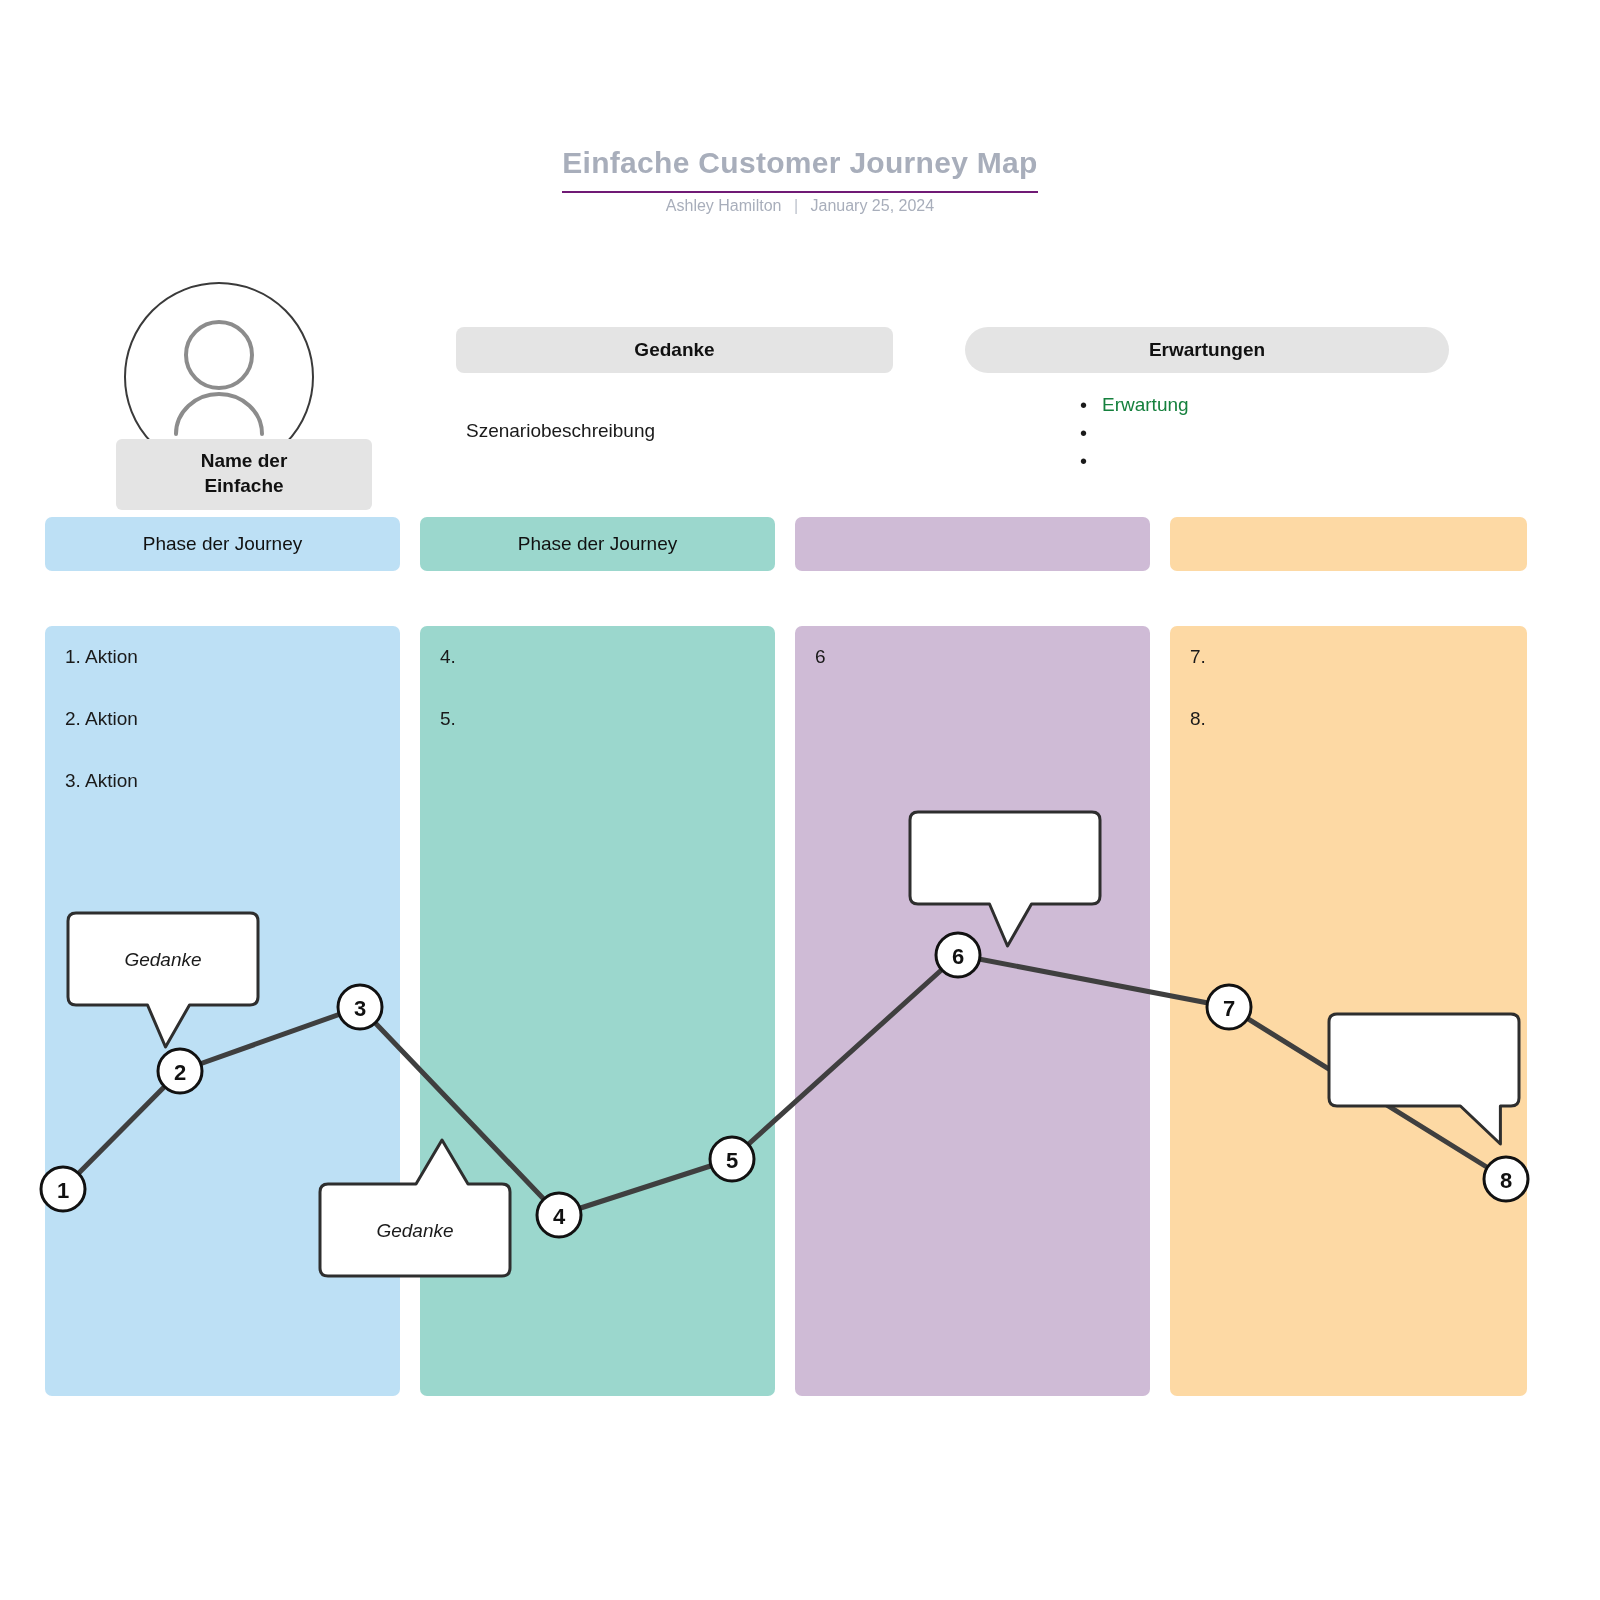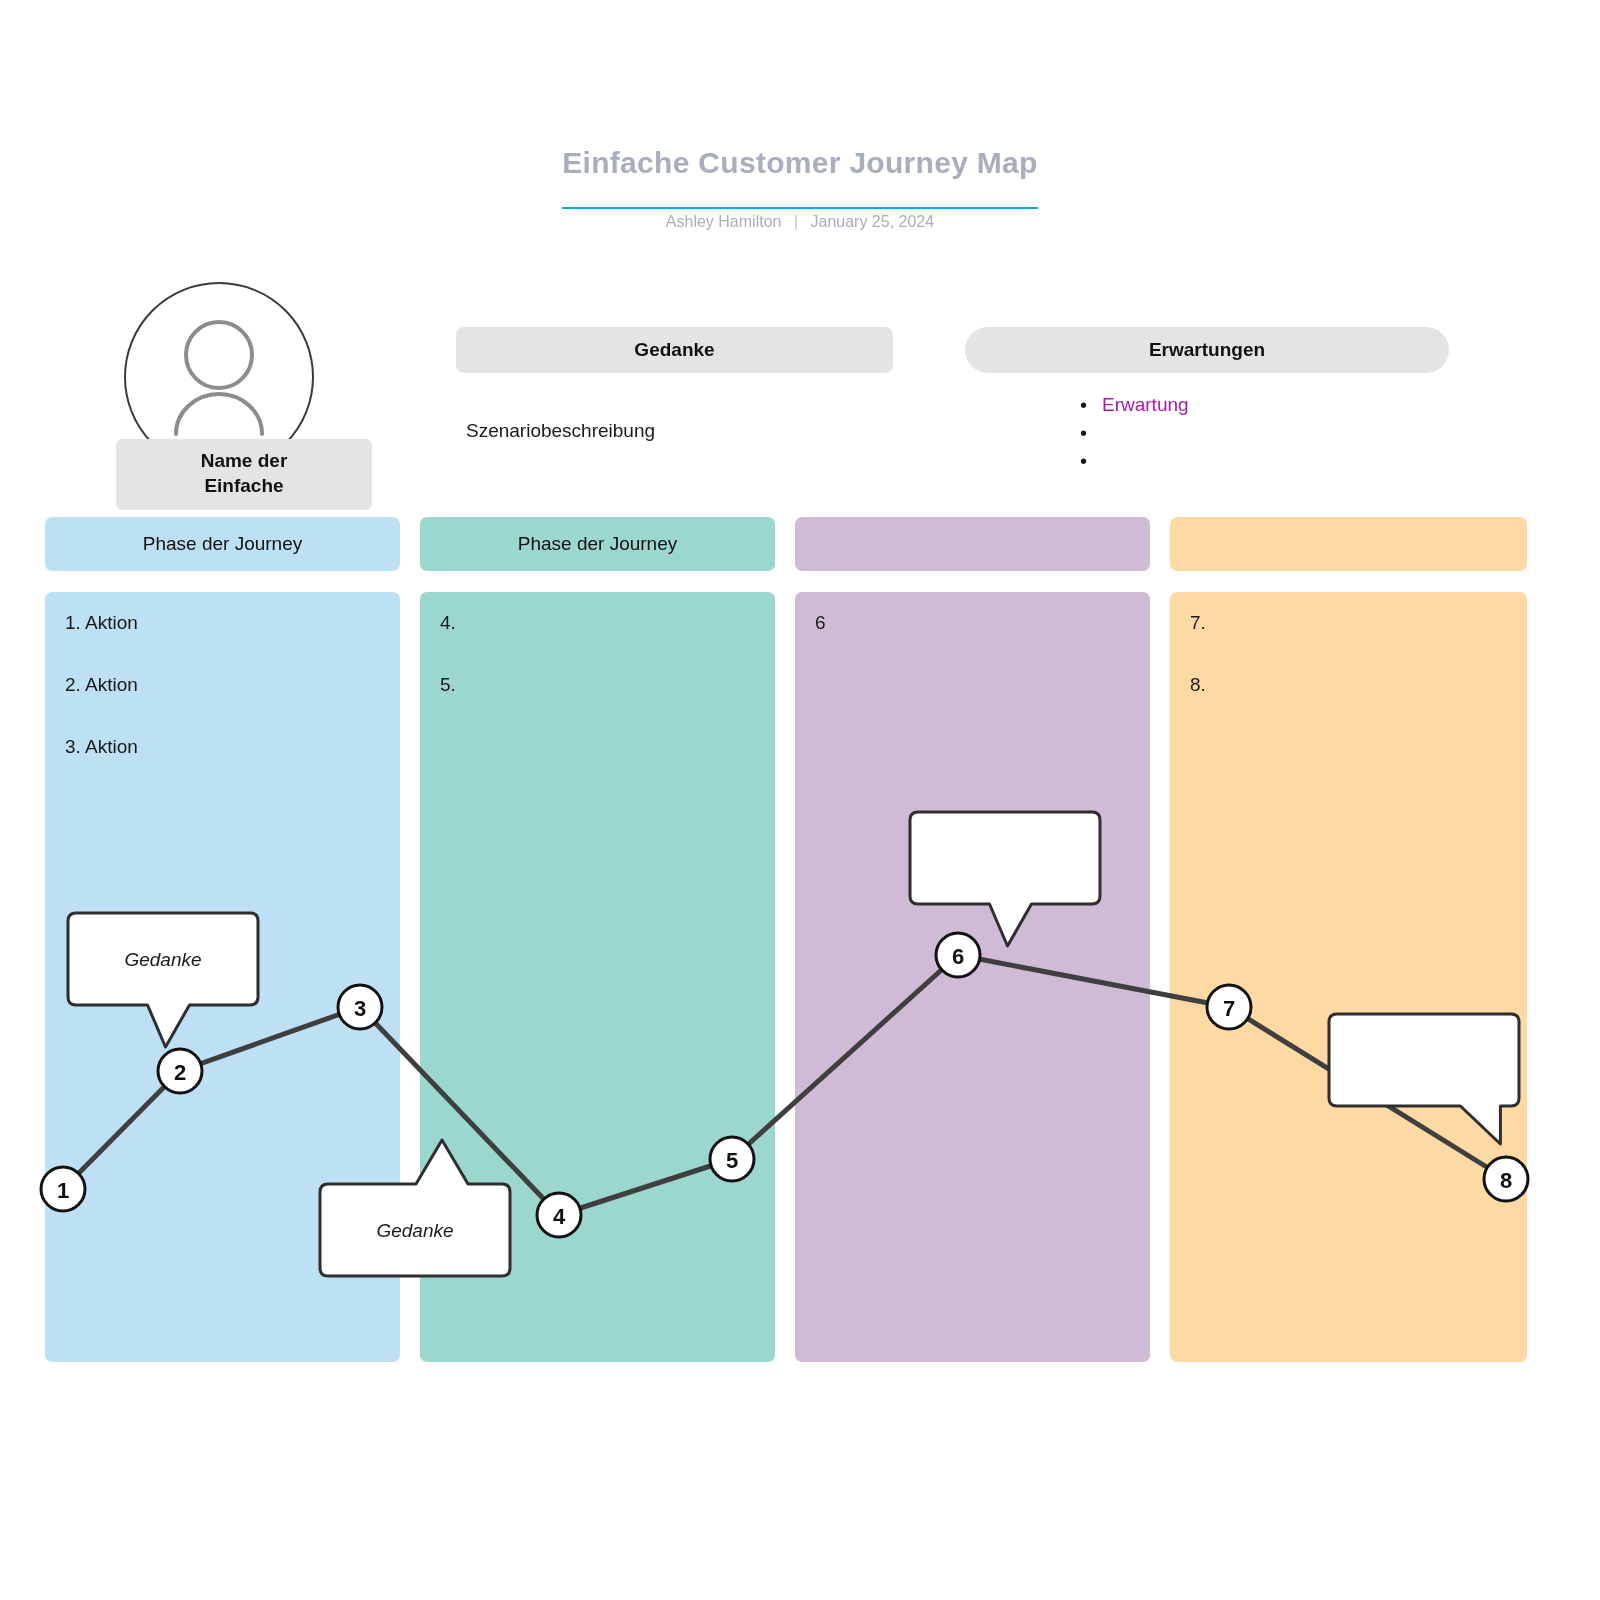--- a/index.html
+++ b/index.html
@@ -22,22 +22,22 @@
     top: 145px;
     width: 1600px;
     text-align: center;
   }
   .doc-title {
     font-size: 30px;
     font-weight: bold;
     color: #a8aebb;
     letter-spacing: 0.3px;
     display: inline-block;
-    padding: 0 0 26px 0;
-    border-bottom: 2px solid #0ea5e9;
+    padding: 0 0 10px 0;
+    border-bottom: 2px solid #701a75;
     line-height: 1.2;
   }
   .byline {
     margin-top: 4px;
     font-size: 16px;
     color: #a8aebb;
   }
   .byline .sep {
     margin: 0 8px;
     color: #bcc2cc;
@@ -115,21 +115,21 @@
     top: 392px;
     width: 330px;
     margin: 0;
     padding: 0;
     list-style: none;
   }
   .erwartungen-list li {
     position: relative;
     padding-left: 32px;
     font-size: 19px;
-    color: #a21caf;
+    color: #15803d;
     height: 28px;
     line-height: 26px;
   }
   .erwartungen-list li::before {
     content: "•";
     position: absolute;
     left: 10px;
     top: 0;
     font-size: 20px;
     line-height: 26px;
@@ -143,21 +143,21 @@
     height: 54px;
     line-height: 54px;
     border-radius: 7px;
     text-align: center;
     font-size: 19px;
     font-weight: normal;
     color: #111111;
   }
   .col-body {
     position: absolute;
-    top: 592px;
+    top: 626px;
     height: 770px;
     border-radius: 7px;
   }
   .col-body .actions {
     position: absolute;
     left: 20px;
     top: 20px;
     right: 14px;
   }
   .col-body .actions div {

